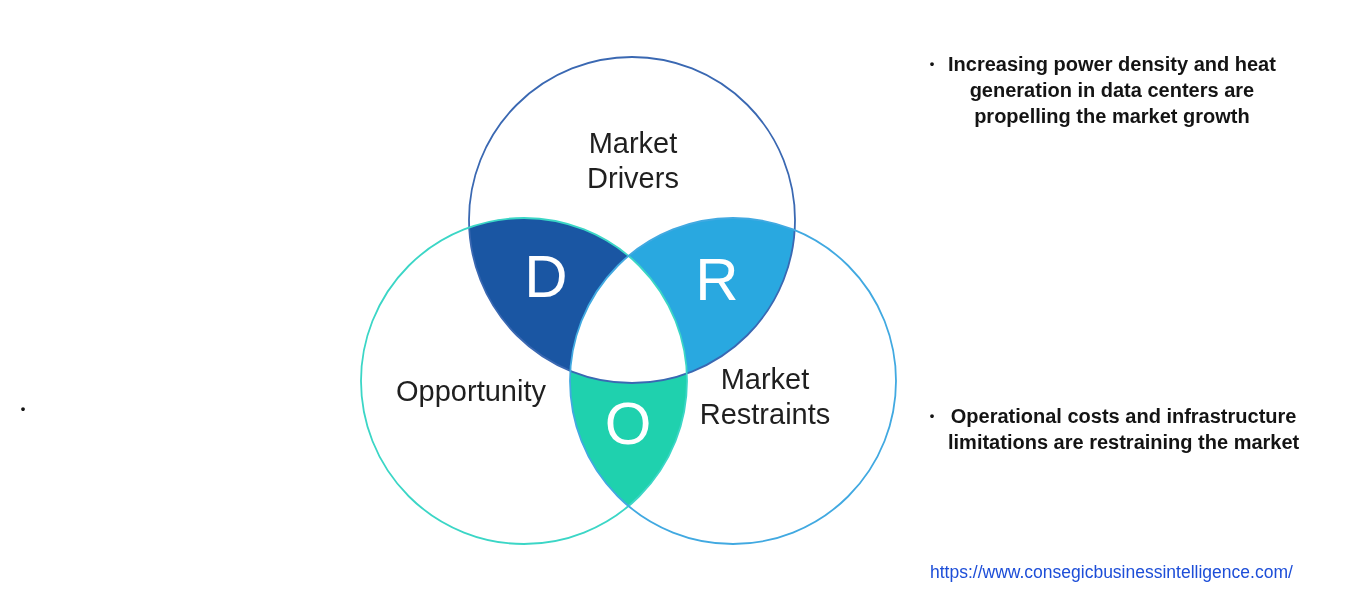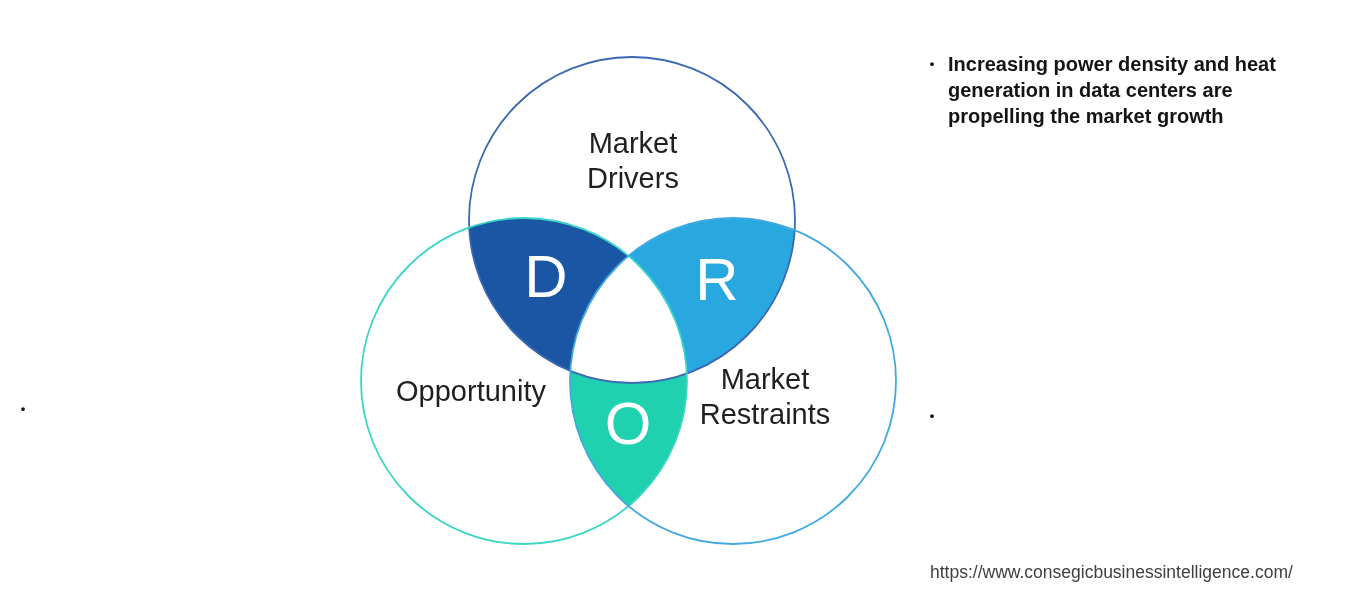--- a/index.html
+++ b/index.html
@@ -31,31 +31,32 @@
     font-weight:600;
   }
   .bullet .marker{
     flex:0 0 14px;
     font-size:13px;
     margin-right:9px;
     text-align:center;
   }
   .bullet .btext{
     white-space:pre-line;
+    text-align:center;
   }
   .bullet-right{font-size:20px;line-height:26px;}
   .bullet-right .marker{line-height:26px;}
   .bullet-left{font-size:19.5px;line-height:25px;}
   .bullet-left .marker{line-height:25px;}
   .source-url{
     position:absolute;
     left:930px;top:561px;
     font-size:17.5px;
     line-height:22px;
-    color:#404040;
+    color:#1d4ed8;
     font-weight:400;
     white-space:nowrap;
   }
 </style>
 </head>
 <body>
 
 <div class="canvas">
 
   <svg class="venn-svg" width="1356" height="600" viewBox="0 0 1356 600">
@@ -101,20 +102,22 @@
 
   <div class="bullet bullet-right" style="left:925px;top:51px;width:400px;">
     <span class="marker">•</span>
     <div class="btext">Increasing power density and heat
 generation in data centers are
 propelling the market growth</div>
   </div>
 
   <div class="bullet bullet-right" style="left:925px;top:403px;width:430px;">
     <span class="marker">•</span>
+    <div class="btext">Operational costs and infrastructure
+limitations are restraining the market</div>
   </div>
 
   <div class="bullet bullet-left" style="left:16px;top:396px;width:350px;">
     <span class="marker">•</span>
   </div>
 
   <div class="source-url">https://www.consegicbusinessintelligence.com/</div>
 
 </div>
 

